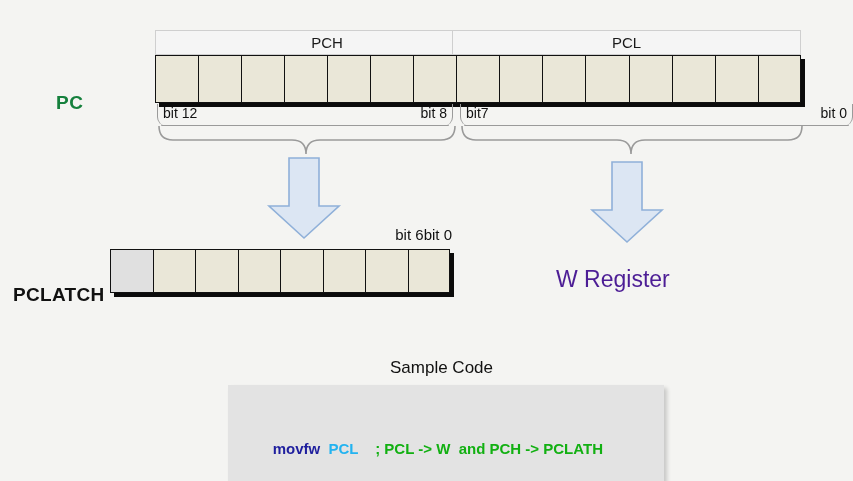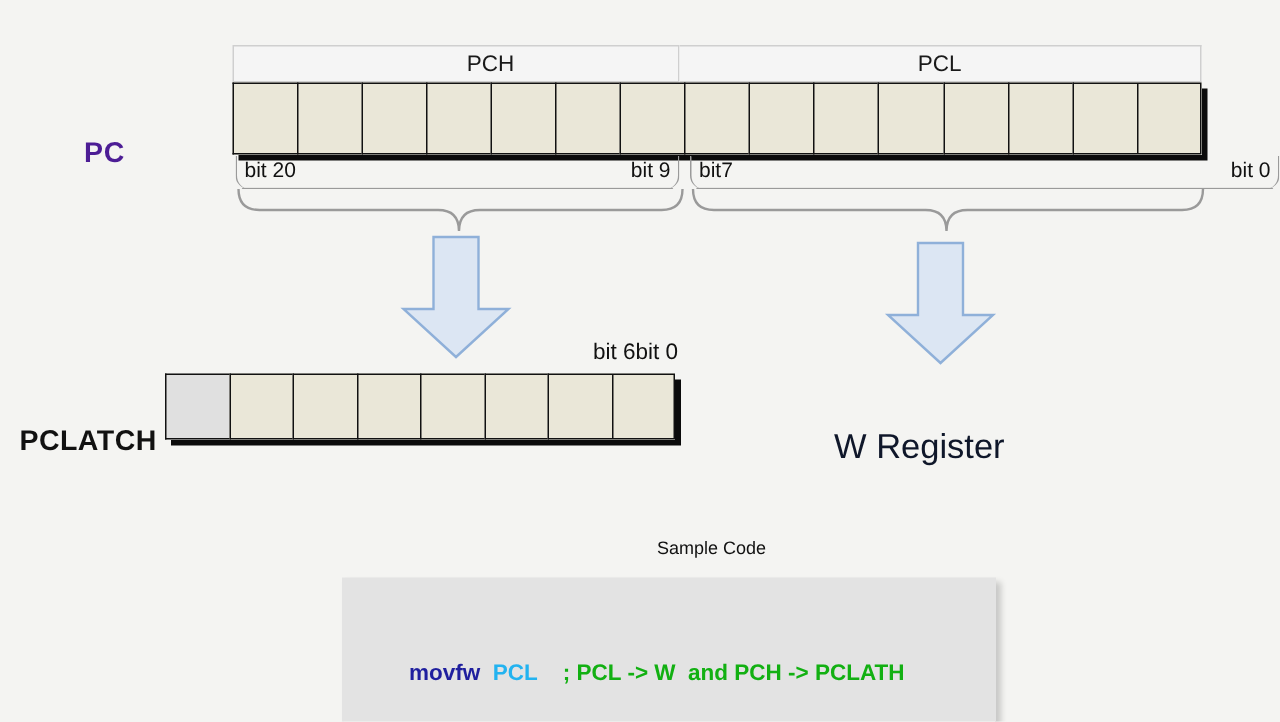--- a/index.html
+++ b/index.html
@@ -17,21 +17,21 @@
 
   
   .abs { position: absolute; }
 
   
   #pc-label {
     left: 56px;
     top: 92px;
     font-size: 19px;
     font-weight: bold;
-    color: #4c1d95;
+    color: #15803d;
     letter-spacing: 0.5px;
   }
 
   
   #pc-register {
     left: 155px;
     top: 30px;
     width: 646px;
   }
 
@@ -132,32 +132,31 @@
     width: 300px;
     display: flex;
     justify-content: flex-end;
     font-size: 15px;
     color: #111;
   }
 
   
   #w-register-label {
     left: 556px;
-    top: 284px;
+    top: 266px;
     font-size: 23px;
-    color: #0f172a;
+    color: #4c1d95;
   }
 
   
   #sample-code-title {
     left: 390px;
     top: 358px;
-    font-size: 12px;
-    color: #111;
-    margin-left: 48px;
+    font-size: 17px;
+    color: #111;
   }
   #code-box {
     left: 228px;
     top: 385px;
     width: 436px;
     height: 98px;
     background: #e3e3e3;
     box-shadow: 3px 3px 4px rgba(0,0,0,0.18);
     box-sizing: border-box;
   }
@@ -201,22 +200,22 @@
     <div class="bit-cell"></div>
     <div class="bit-cell"></div>
     <div class="bit-cell"></div>
     <div class="bit-cell"></div>
   </div>
 </div>
 
 <div class="bracket" style="left:157px; top:104px; width:296px;">
   <div class="bkt-box"></div>
   <div class="bkt-labels">
-    <span>bit 20</span>
-    <span>bit 9</span>
+    <span>bit 12</span>
+    <span>bit 8</span>
   </div>
 </div>
 
 <div class="bracket" style="left:460px; top:104px; width:393px;">
   <div class="bkt-box"></div>
   <div class="bkt-labels">
     <span>bit7</span>
     <span>bit 0</span>
   </div>
 </div>

